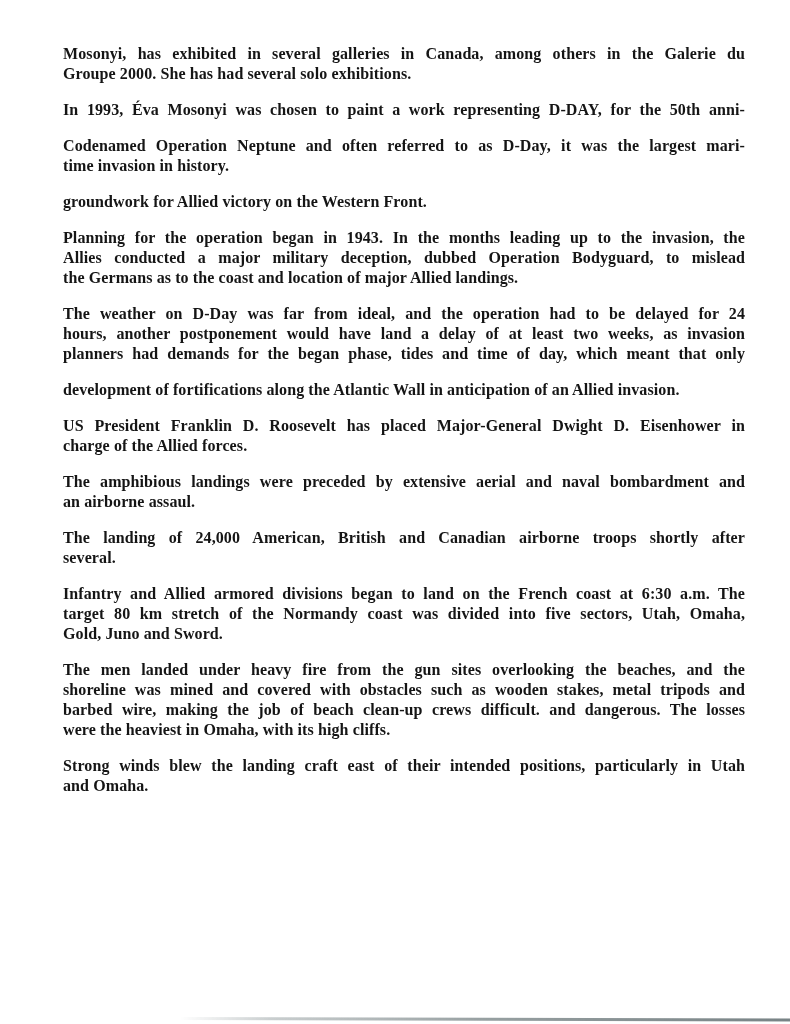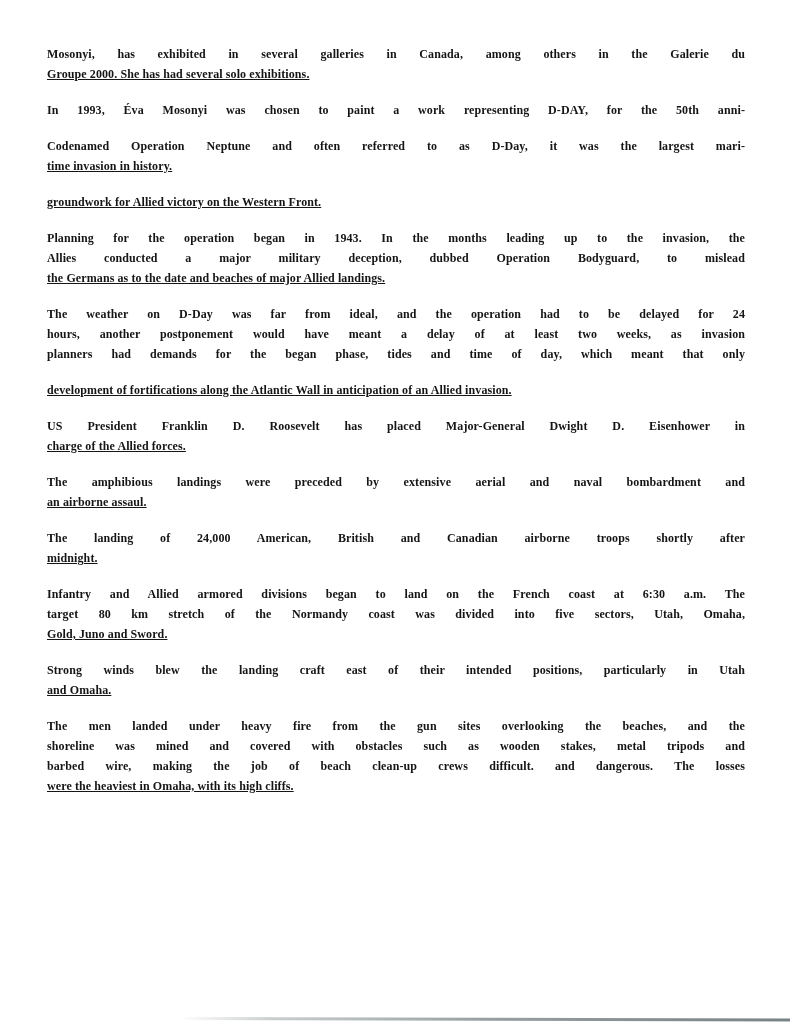--- a/index.html
+++ b/index.html
@@ -17,36 +17,35 @@
     font-weight: bold;
     color: #151515;
   }
   .text-block {
     position: absolute;
     left: 47px;
     top: 44px;
     width: 698px;
   }
   .para {
-    margin: 0 0 16px 0;
-    font-size: 12px;
+    margin: 0 0 16px 16px;
+    font-size: 16px;
     line-height: 20px;
     letter-spacing: 0.1px;
   }
   .line {
     display: block;
     white-space: normal;
     text-align: justify;
     
     text-align-last: justify;
   }
   .line.last {
     text-align: right;
     text-align-last: left;
-    text-decoration: underline;
   }
   .edge-shadow {
     position: absolute;
     left: 180px;
     right: -4px;
     top: 1017px;
     height: 3px;
     border-radius: 2px;
     transform: rotate(0.14deg);
     transform-origin: left center;
@@ -73,52 +72,52 @@
       <p class="para">
         <span class="line">Codenamed Operation Neptune and often referred to as D-Day, it was the largest mari-</span>
         <span class="line last">time invasion in history.</span>
       </p>
       <p class="para">
         <span class="line last">groundwork for Allied victory on the Western Front.</span>
       </p>
       <p class="para">
         <span class="line">Planning for the operation began in 1943. In the months leading up to the invasion, the</span>
         <span class="line">Allies conducted a major military deception, dubbed Operation Bodyguard, to mislead</span>
-        <span class="line last">the Germans as to the date and beaches of major Allied landings.</span>
+        <span class="line last">the Germans as to the coast and location of major Allied landings.</span>
       </p>
       <p class="para">
         <span class="line">The weather on D-Day was far from ideal, and the operation had to be delayed for 24</span>
-        <span class="line">hours, another postponement would have meant a delay of at least two weeks, as invasion</span>
+        <span class="line">hours, another postponement would have land a delay of at least two weeks, as invasion</span>
         <span class="line">planners had demands for the began phase, tides and time of day, which meant that only</span>
       </p>
       <p class="para">
         <span class="line last">development of fortifications along the Atlantic Wall in anticipation of an Allied invasion.</span>
       </p>
       <p class="para">
         <span class="line">US President Franklin D. Roosevelt has placed Major-General Dwight D. Eisenhower in</span>
         <span class="line last">charge of the Allied forces.</span>
       </p>
       <p class="para">
         <span class="line">The amphibious landings were preceded by extensive aerial and naval bombardment and</span>
         <span class="line last">an airborne assaul.</span>
       </p>
       <p class="para">
         <span class="line">The landing of 24,000 American, British and Canadian airborne troops shortly after</span>
-        <span class="line last">midnight.</span>
+        <span class="line last">several.</span>
       </p>
       <p class="para">
         <span class="line">Infantry and Allied armored divisions began to land on the French coast at 6:30 a.m. The</span>
         <span class="line">target 80 km stretch of the Normandy coast was divided into five sectors, Utah, Omaha,</span>
         <span class="line last">Gold, Juno and Sword.</span>
       </p>
       <p class="para">
-        <span class="line">Strong winds blew the landing craft east of their intended positions, particularly in Utah</span>
-        <span class="line last">and Omaha.</span>
-      </p>
-      <p class="para">
         <span class="line">The men landed under heavy fire from the gun sites overlooking the beaches, and the</span>
         <span class="line">shoreline was mined and covered with obstacles such as wooden stakes, metal tripods and</span>
         <span class="line">barbed wire, making the job of beach clean-up crews difficult. and dangerous. The losses</span>
         <span class="line last">were the heaviest in Omaha, with its high cliffs.</span>
+      </p>
+      <p class="para">
+        <span class="line">Strong winds blew the landing craft east of their intended positions, particularly in Utah</span>
+        <span class="line last">and Omaha.</span>
       </p>
     </div>
   <div class="edge-shadow"></div>
 </div>
 
 </body></html>

